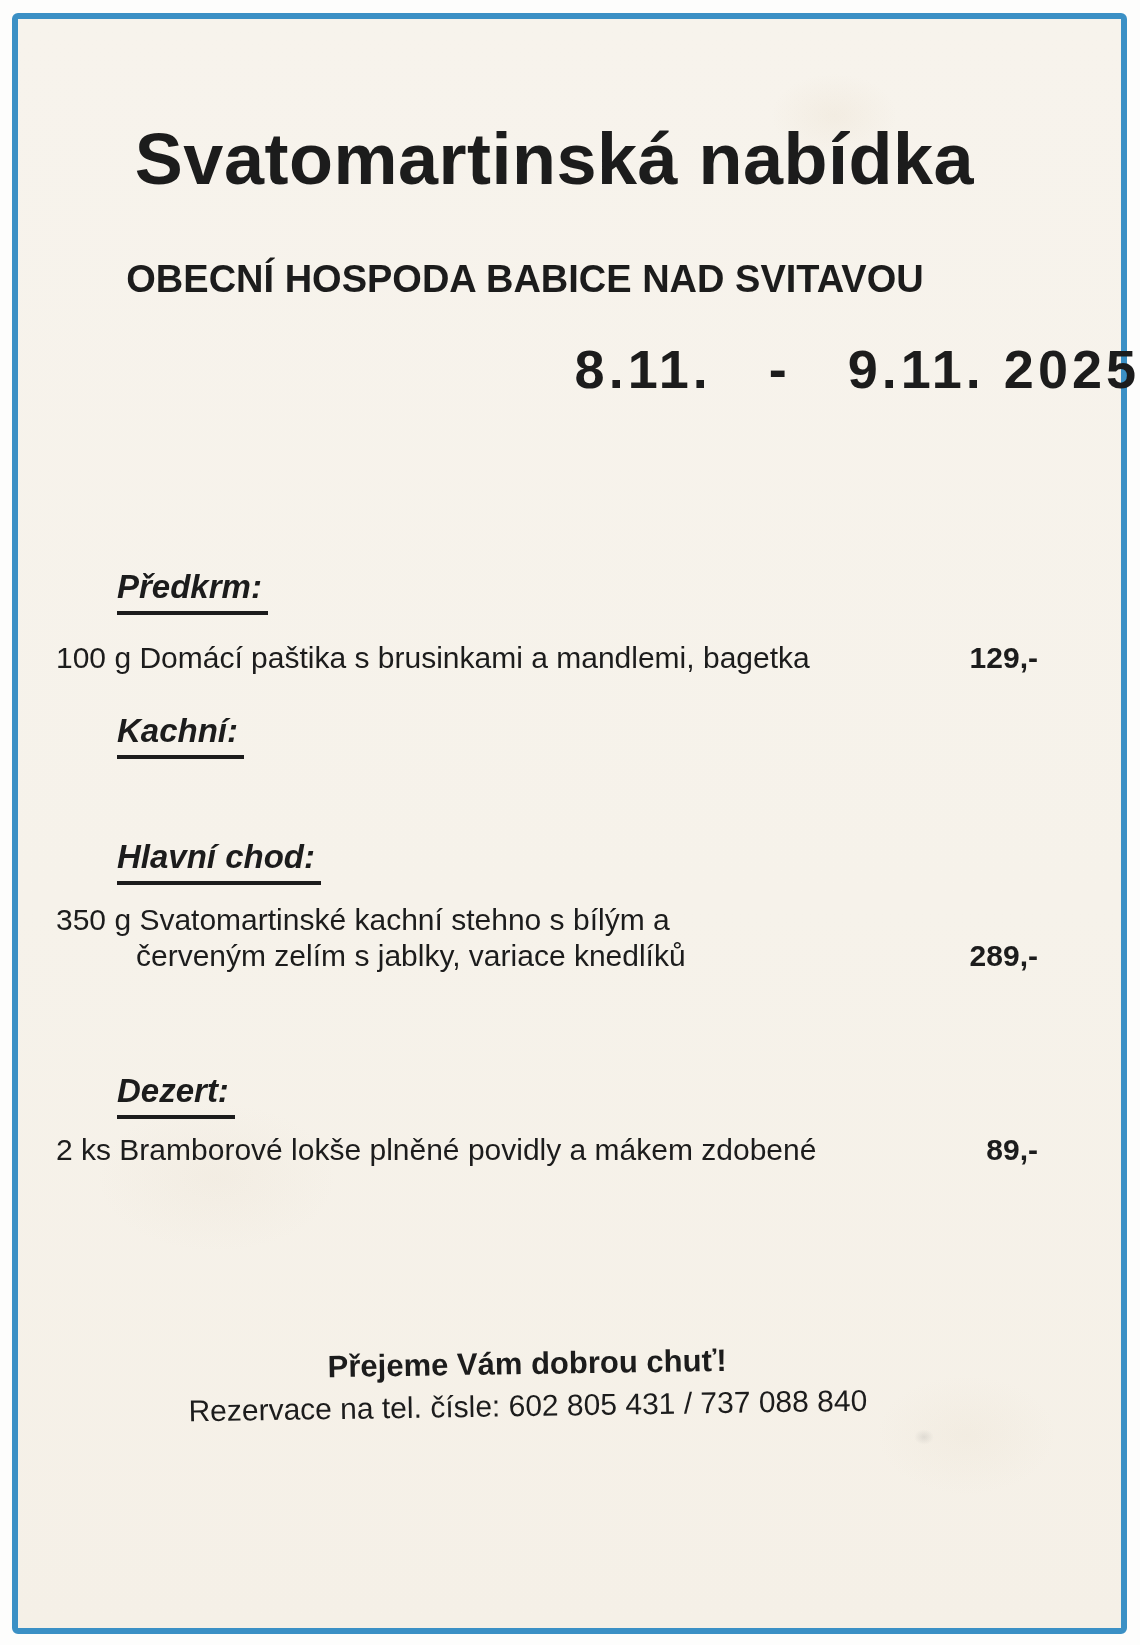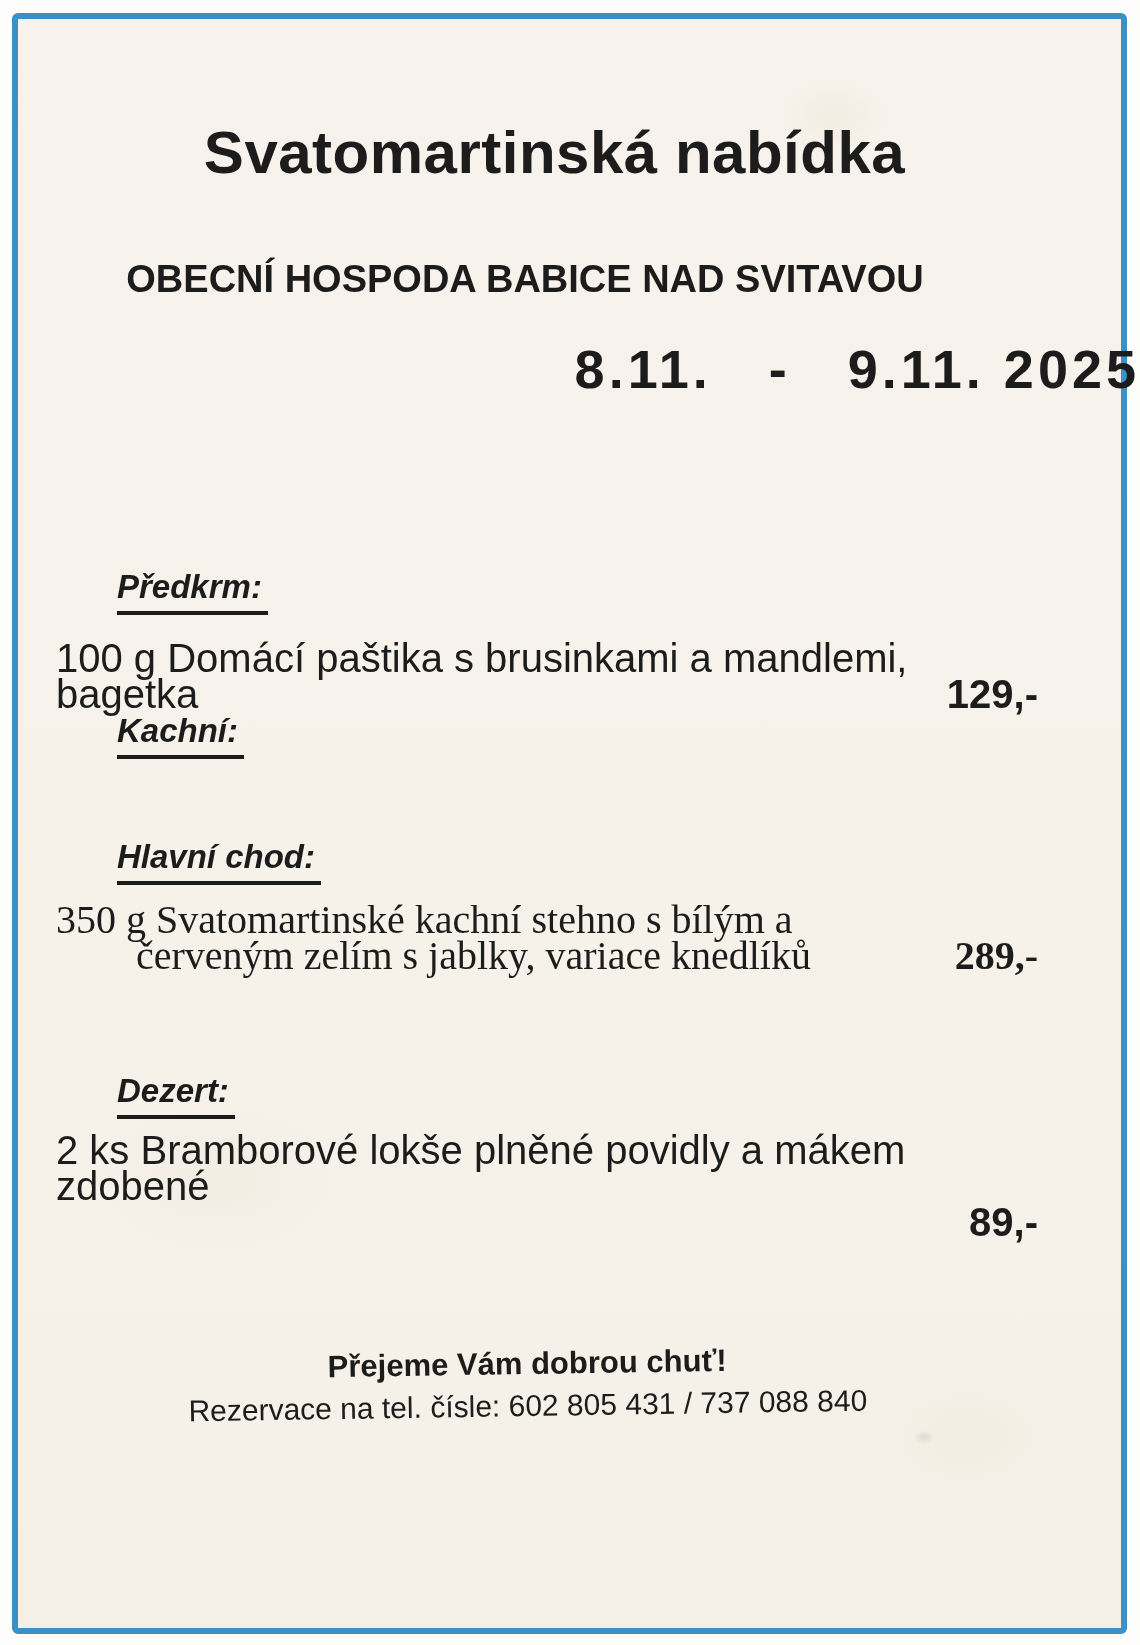--- a/index.html
+++ b/index.html
@@ -32,21 +32,21 @@
       radial-gradient(160px 100px at 18% 72%, rgba(200,178,148,0.07), transparent 75%),
       radial-gradient(120px 80px at 86% 88%, rgba(205,185,150,0.08), transparent 75%),
       linear-gradient(180deg, #f7f3ec 0%, #f6f2ea 55%, #f5f0e7 100%);
   }
   .layer { position: absolute; inset: 0; }
 
   
   .title {
     position: absolute; top: 120px; left: 13px; right: 44px;
     text-align: center;
-    font-size: 60px; font-weight: bold;
+    font-size: 72px; font-weight: bold;
     letter-spacing: 0.5px;
     line-height: 1.1;
   }
   .venue {
     position: absolute; top: 258px; left: 0; right: 100px;
     text-align: center;
     font-size: 38px; font-weight: bold;
     letter-spacing: 0px;
     margin-left: 10px;
   }
@@ -64,38 +64,38 @@
     font-size: 33px; font-weight: bold; font-style: italic;
   }
   .section-heading > span {
     display: inline-block;
     border-bottom: 4px solid var(--ink);
     padding-bottom: 5px; padding-right: 6px;
   }
   .item-row {
     position: absolute; left: 56px; right: 102px;
     display: flex; justify-content: space-between; align-items: flex-end;
-    font-size: 40px; line-height: 36px;
+    font-size: 30px; line-height: 36px;
   }
   .item-name { flex: 1 1 auto; }
   .item-name .line2 { padding-left: 80px; }
   .item-price {
     flex: 0 0 auto;
     font-weight: bold;
     padding-left: 20px;
     white-space: nowrap;
   }
   .pos-h1 { top: 568px; }
   .pos-i1 { top: 640px; }
   .pos-h2 { top: 712px; }
   .pos-i2 { top: 768px; }
   .pos-h3 { top: 838px; }
-  .pos-i3 { top: 902px; font-family: Liberation Serif, serif; }
+  .pos-i3 { top: 902px; }
   .pos-h4 { top: 1072px; }
-  .pos-i4 { top: 1132px; flex-direction: column; }
+  .pos-i4 { top: 1132px; }
 
   
   .footer {
     position: absolute; top: 1346px; left: 0; right: 85px;
     text-align: center;
     transform: rotate(-0.9deg);
   }
   .footer-wish { font-size: 31px; font-weight: bold; }
   .footer-reservation { font-size: 30px; margin-top: 7px; }
 </style>

